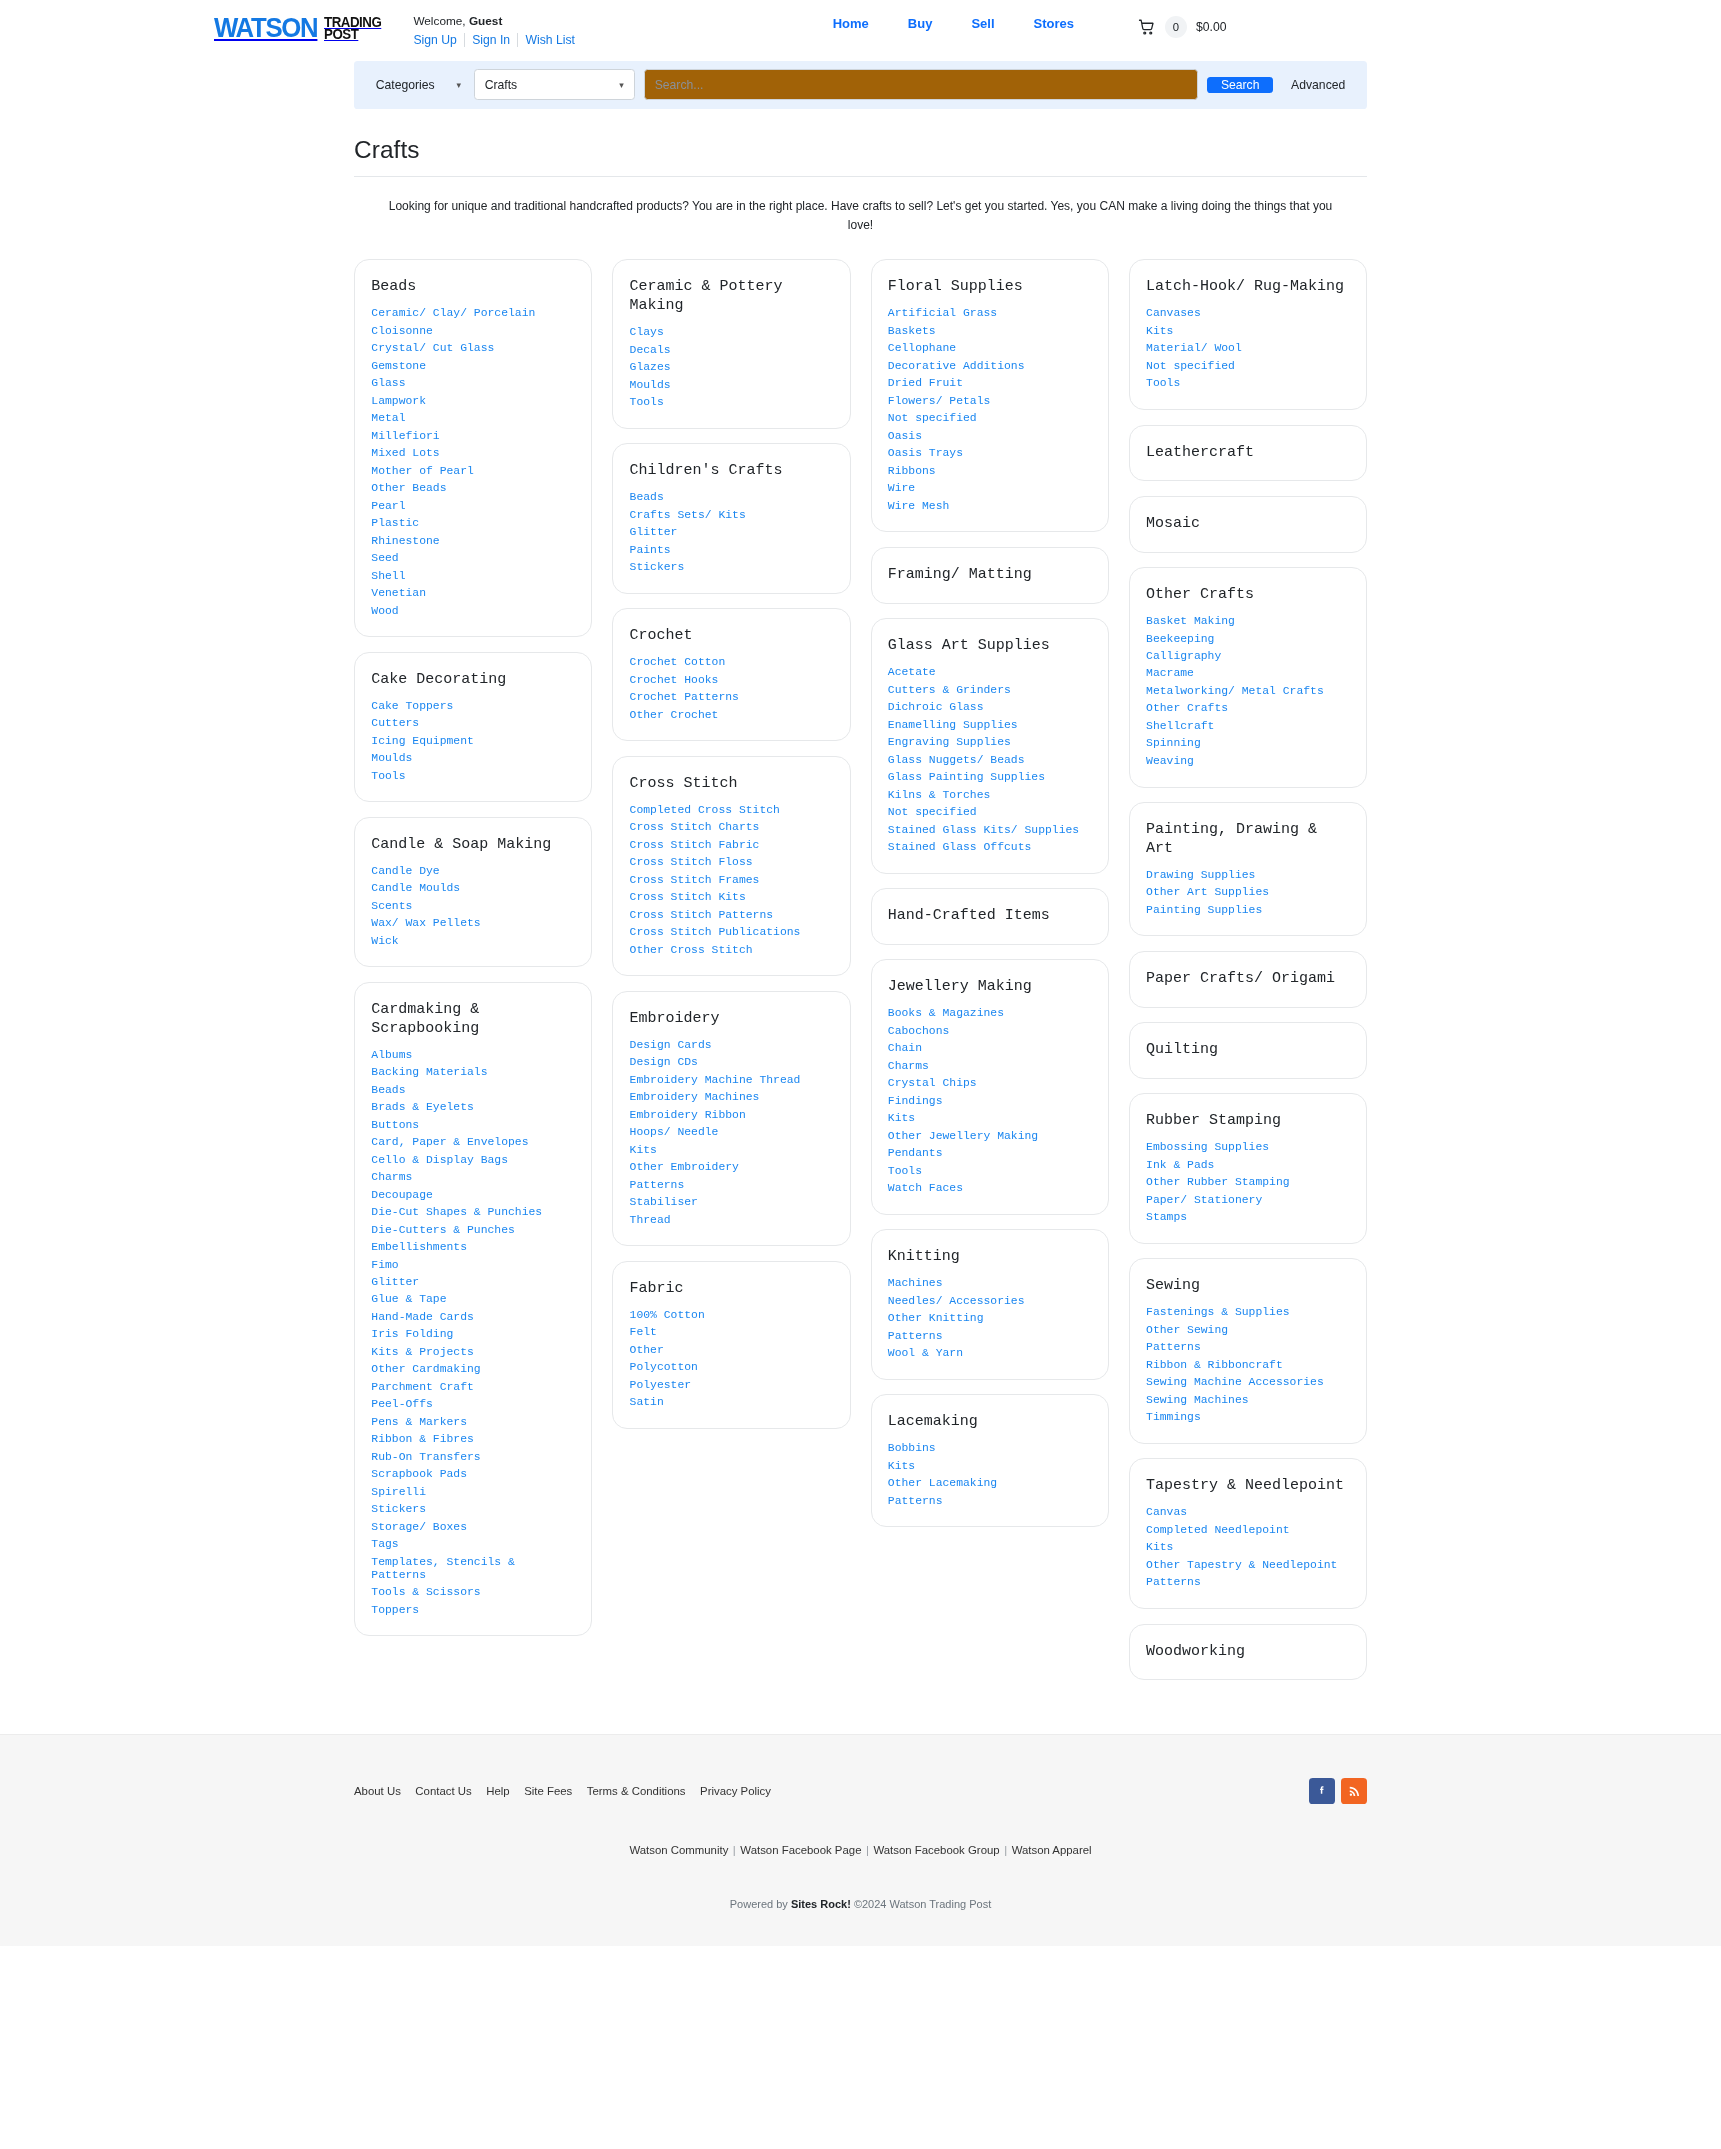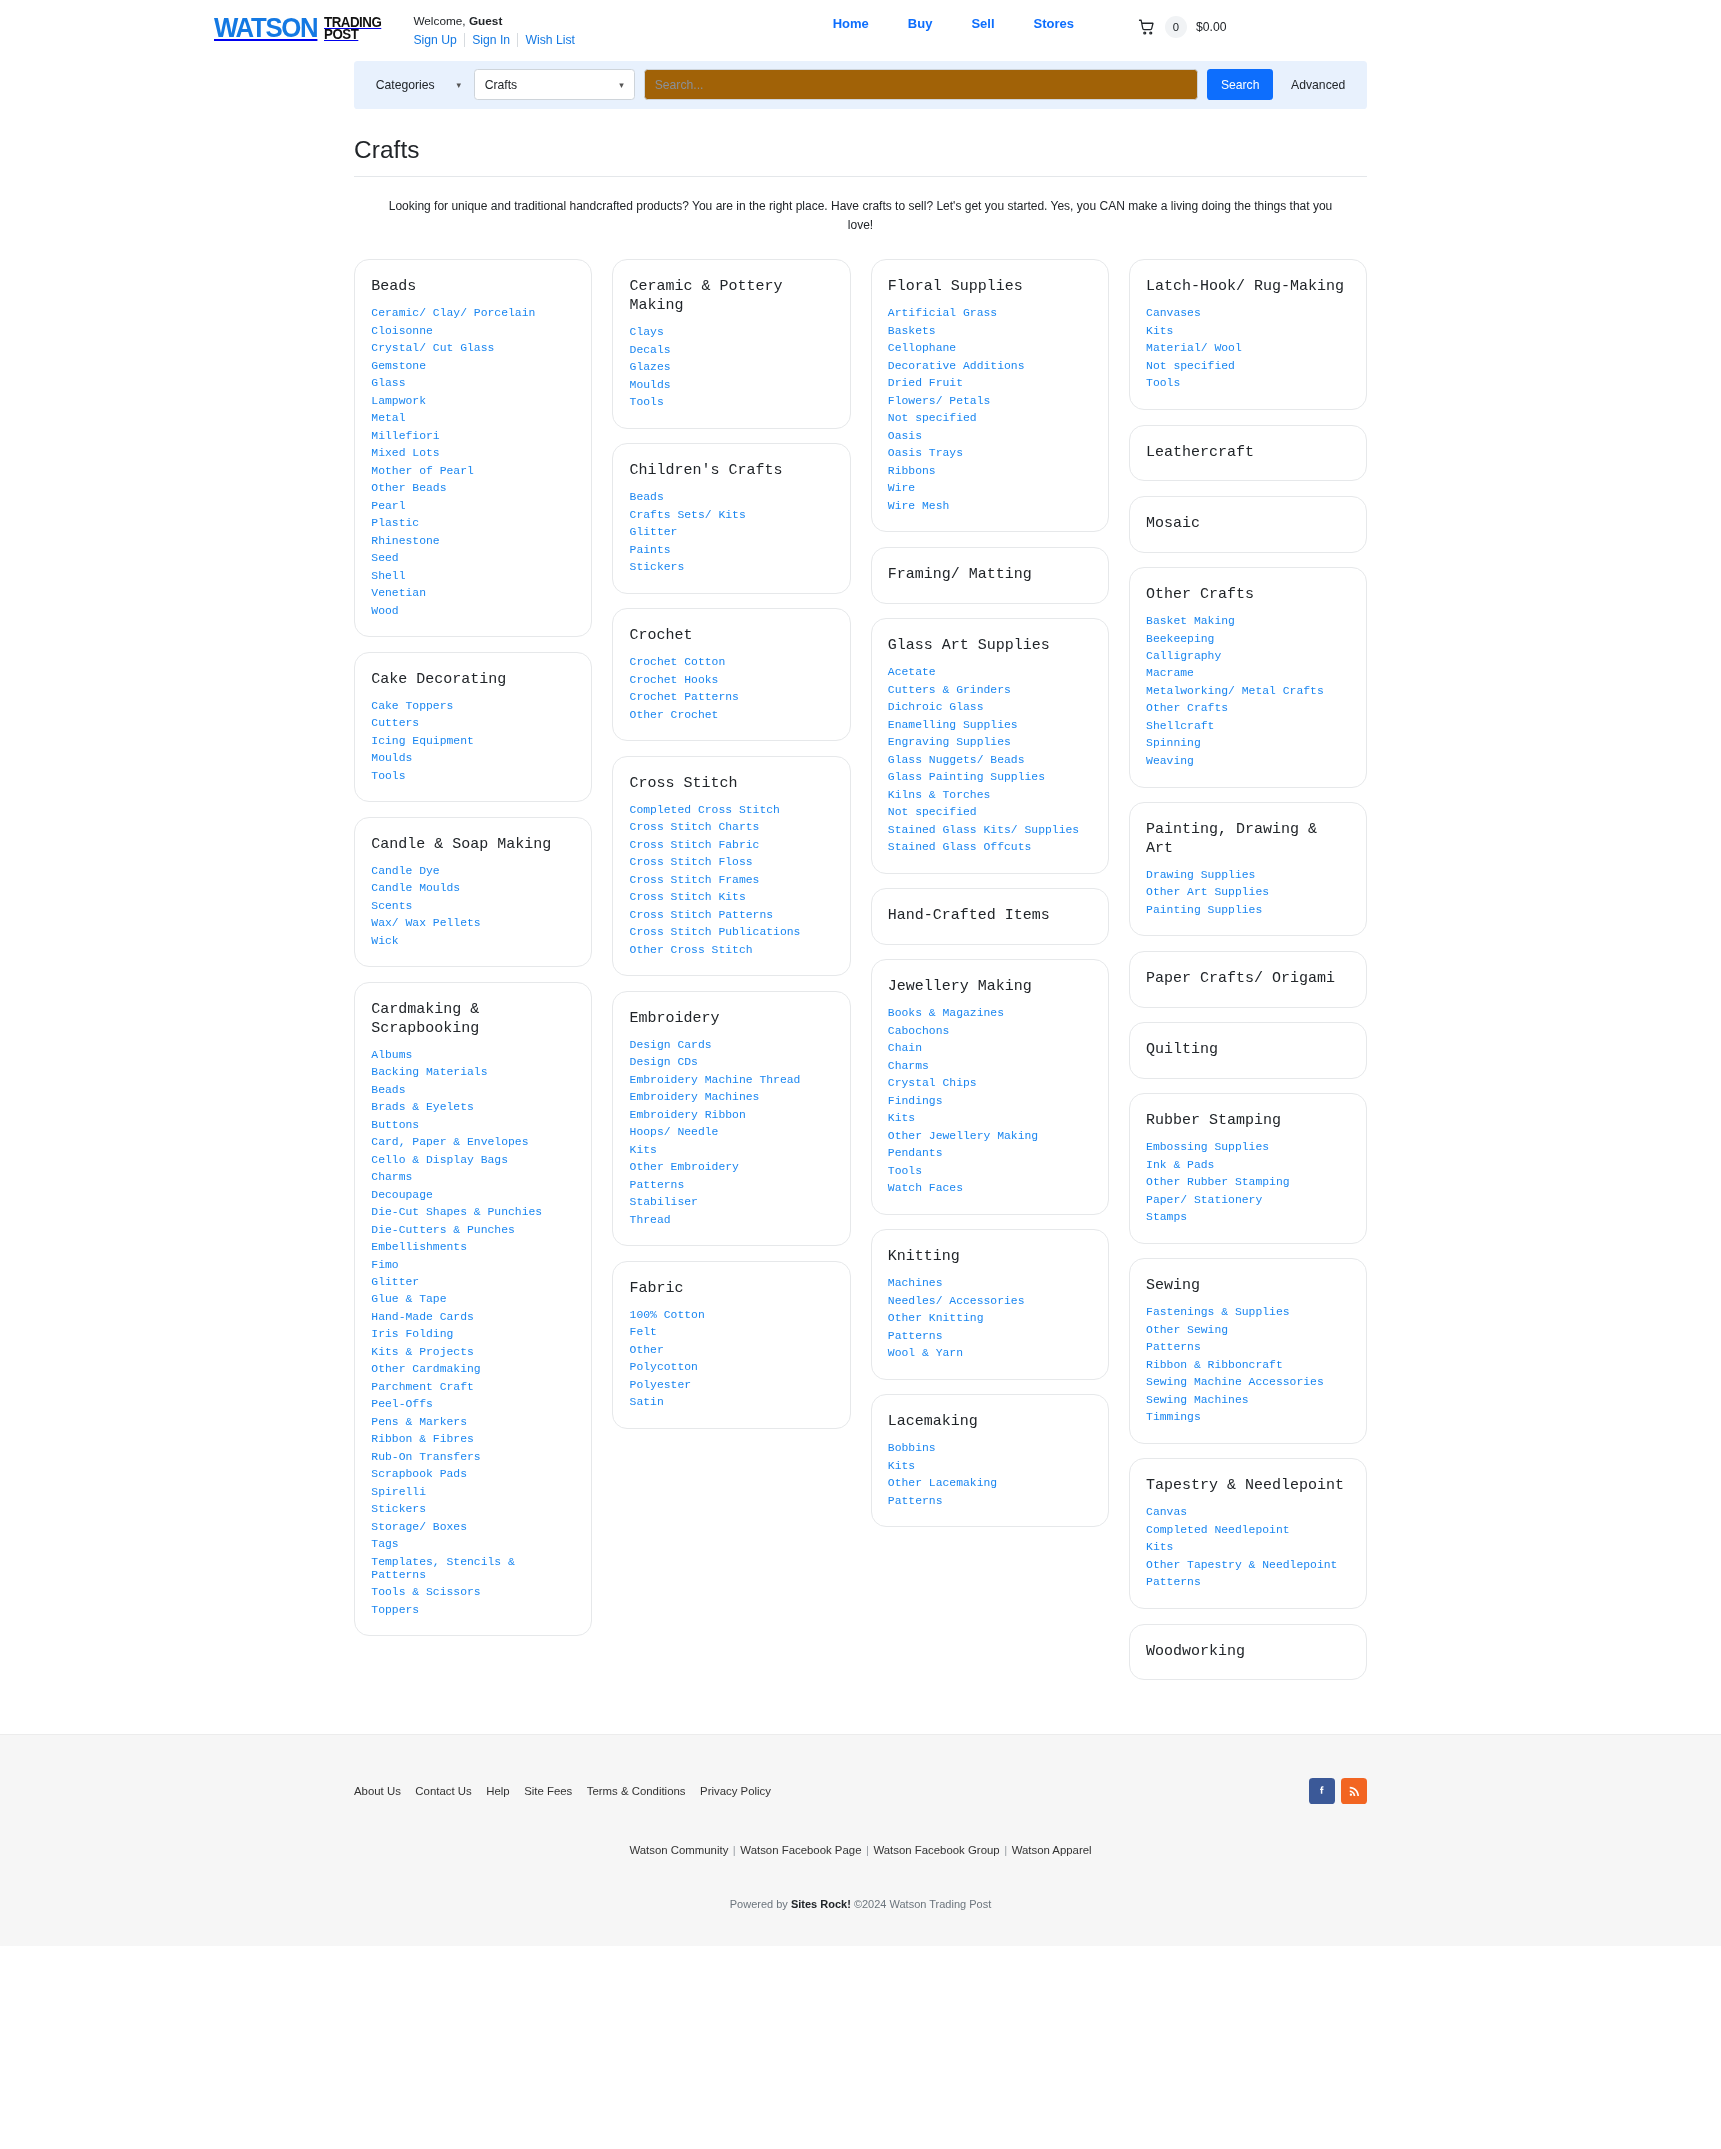--- a/index.html
+++ b/index.html
@@ -141,21 +141,21 @@
     color: #212529;
     background: #a16207;
     outline: none;
   }
   .search-input::placeholder { color: #8a9099; }
   .btn-search {
     background: #0d6efd;
     color: #ffffff;
     border: none;
     border-radius: 3.6px;
-    height: 31px;
+    height: 16px;
     padding: 0 13.6px;
     font-size: 12.2px;
     font-family: "Liberation Sans", sans-serif;
     cursor: pointer;
   }
   .adv-link {
     font-size: 12.2px;
     color: #212529;
     text-decoration: none;
     padding: 0 9px;

